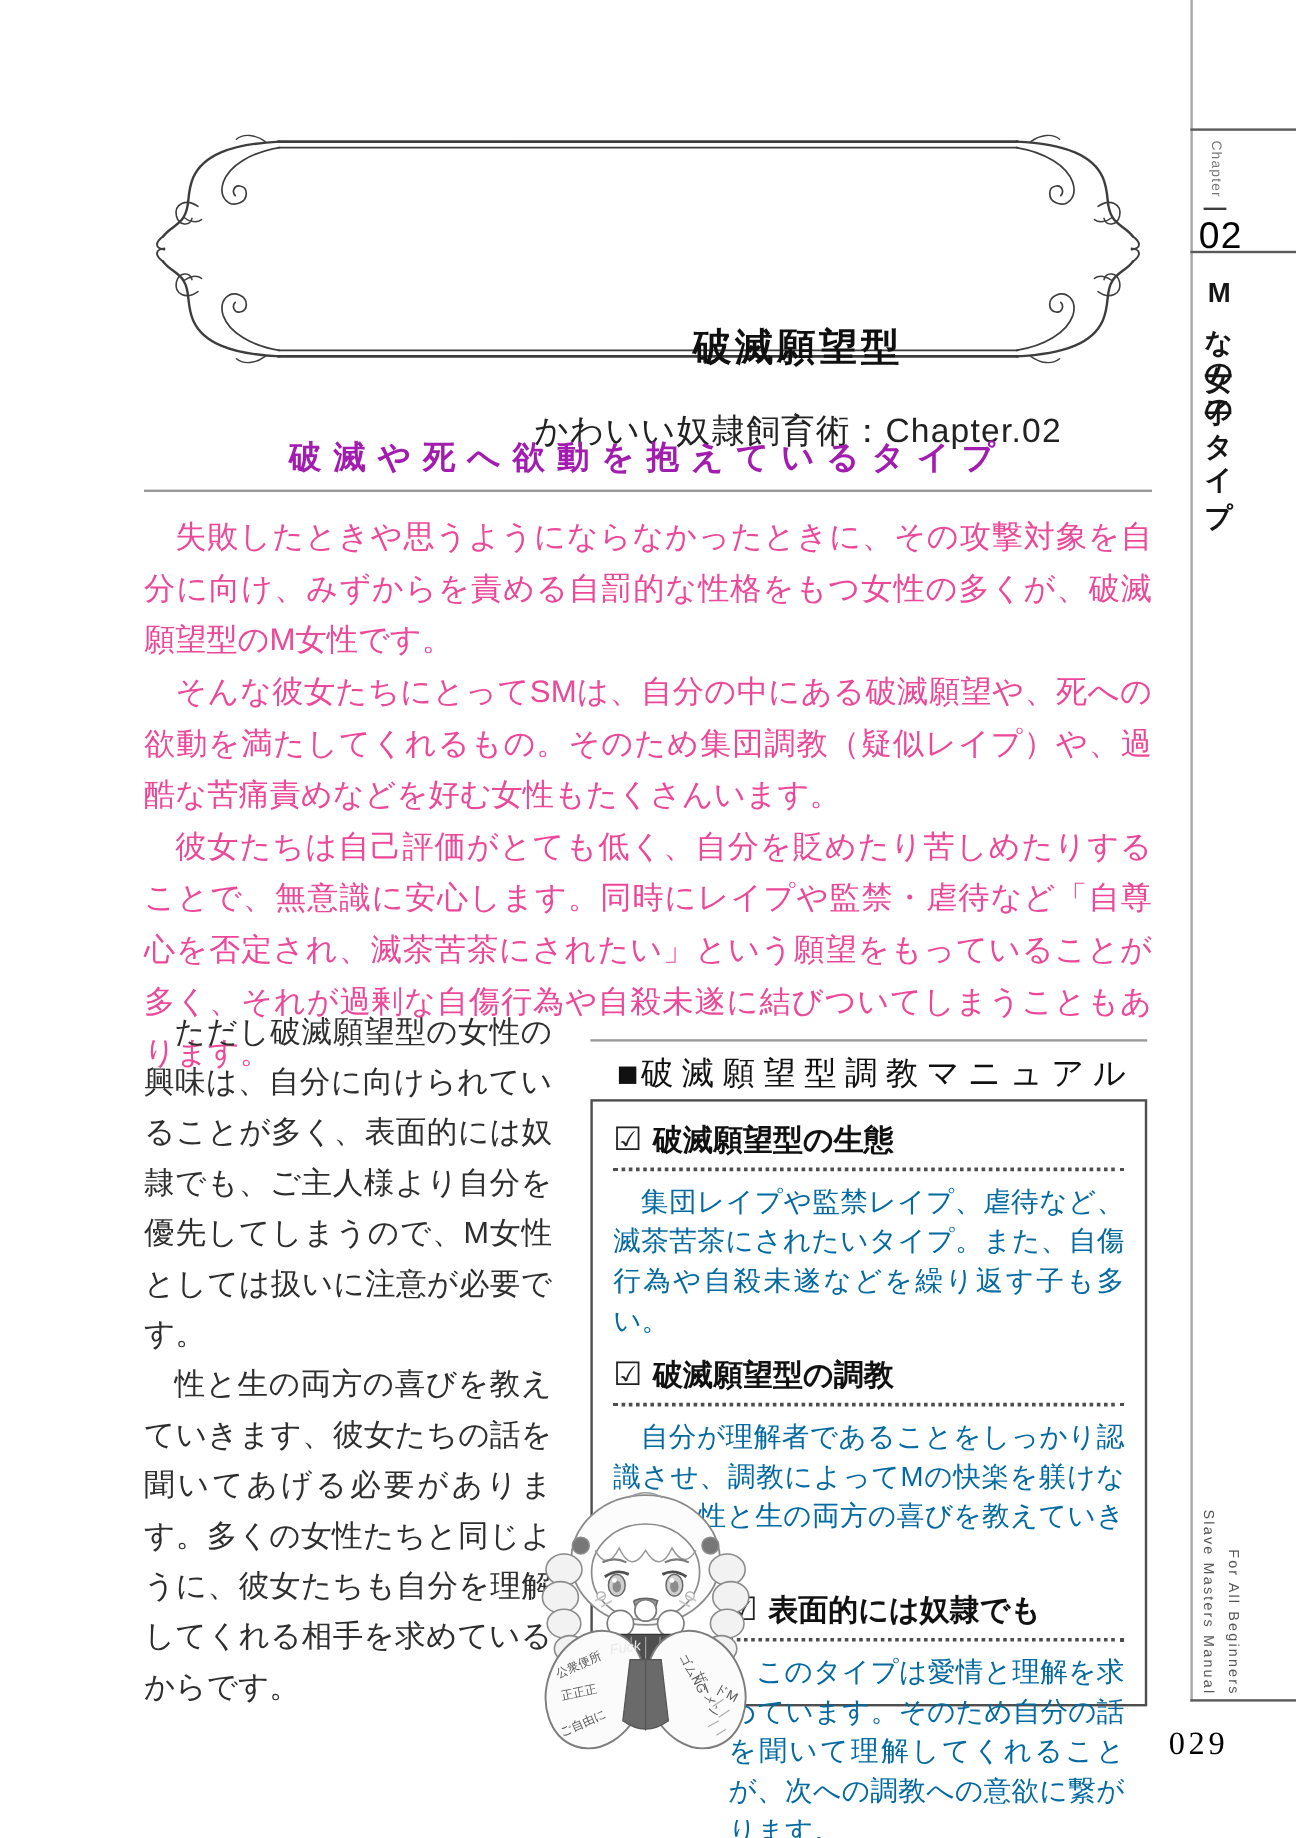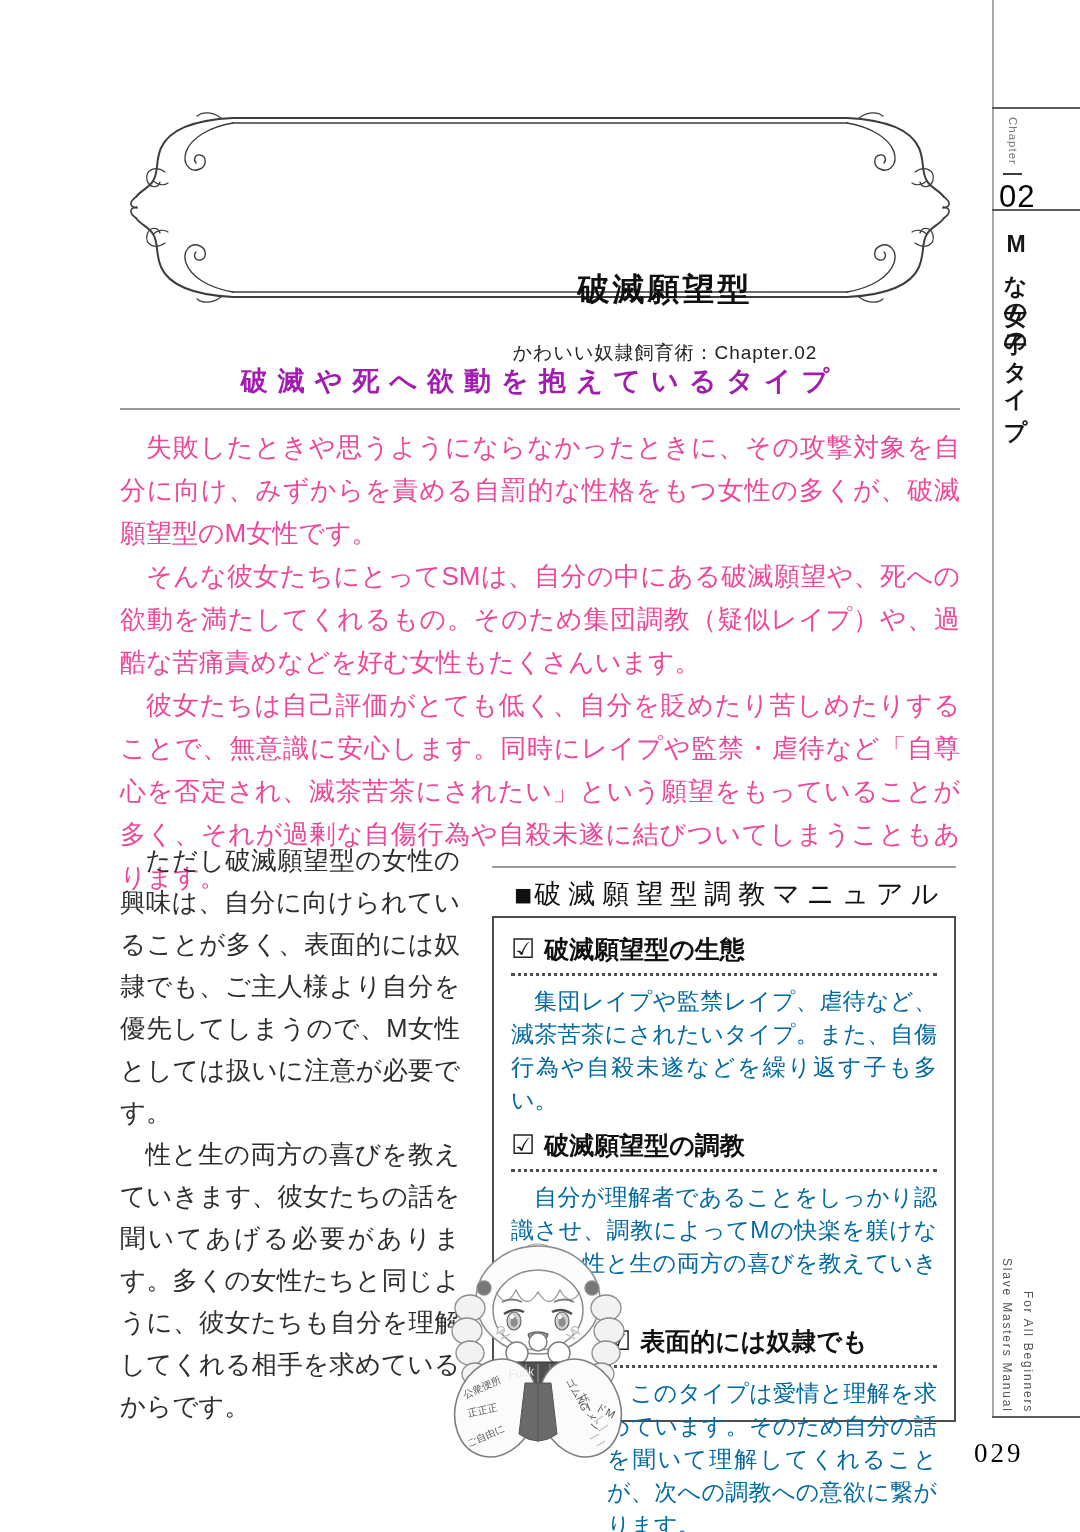--- a/index.html
+++ b/index.html
@@ -35,21 +35,21 @@
   }
   
   .header-frame{position:absolute;left:125px;top:110px;width:830px;height:195px;}
   .header-frame svg{position:absolute;left:0;top:0;}
   .page-title{
     position:absolute;left:125px;top:158px;width:830px;text-align:center;
     font-size:32px;font-weight:bold;color:#101010;letter-spacing:3px;
   }
   .page-subtitle{
     position:absolute;left:125px;top:230px;width:830px;text-align:center;
-    font-size:19px;color:#222;letter-spacing:1px;
+    font-size:28px;color:#222;letter-spacing:1px;
   }
   
   .section-heading{
     position:absolute;left:120px;top:363px;width:840px;text-align:center;
     font-size:27px;font-weight:bold;color:#a21caf;letter-spacing:10px;white-space:nowrap;
   }
   .section-rule{position:absolute;left:120px;top:408px;width:840px;height:2px;background:#9a9a9a;}
   .body-full{position:absolute;left:120px;top:426px;width:840px;}
   .body-full p{margin:0;font-size:26px;line-height:43px;text-indent:1em;color:#ec4899;text-align:justify;}
   .body-col{position:absolute;left:120px;top:839px;width:340px;}

